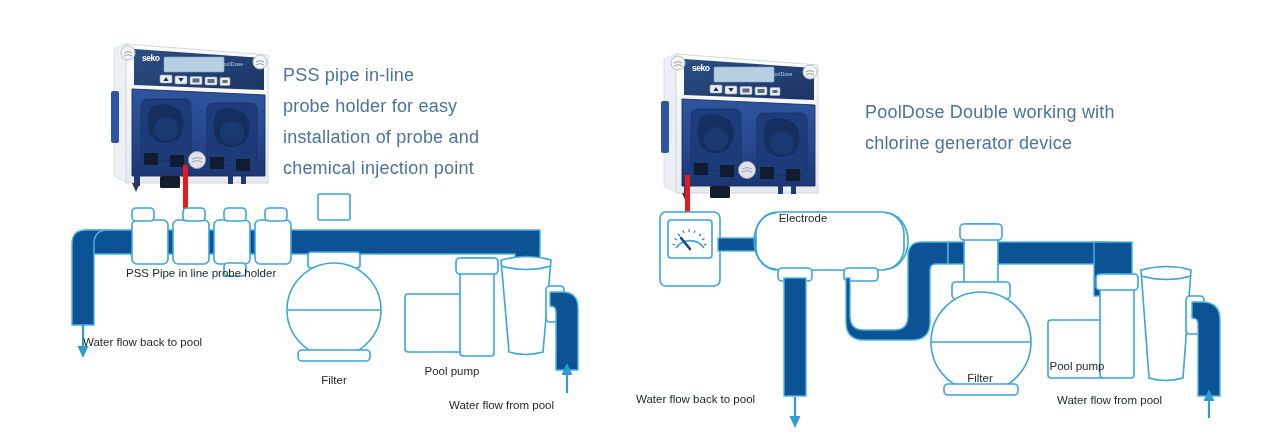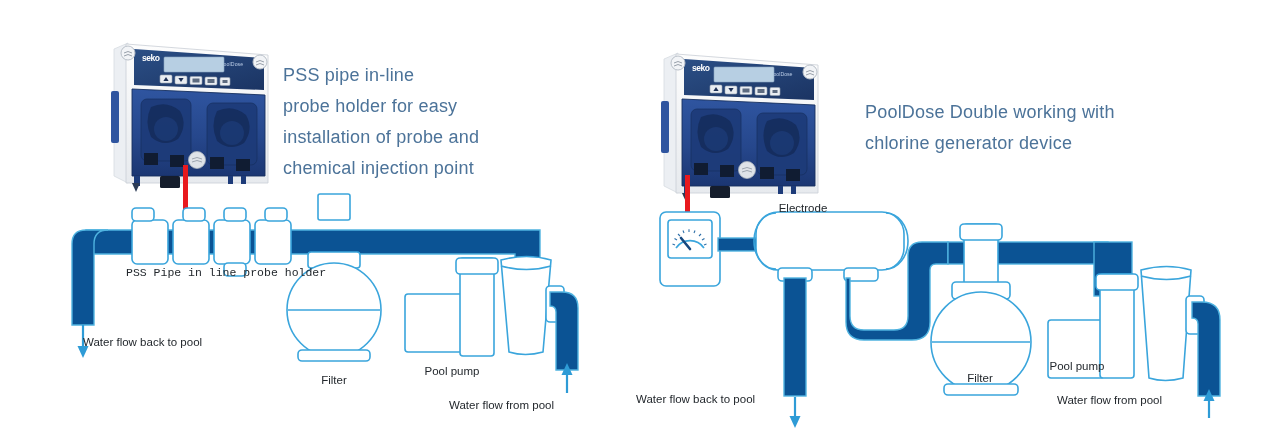--- a/index.html
+++ b/index.html
@@ -176,21 +176,21 @@
 
       <path class="pipe" d="M502,92 q16,0 16,16 L518,170 L496,170 L496,112 q0,-6 -6,-6 L490,92 Z"></path>
       <path d="M507,193 L507,172" stroke="#2e9bd6" stroke-width="2.2" fill="none"></path>
       <path d="M507,163 l-5.5,12 h11 Z" fill="#2e9bd6"></path>
     </svg>
 
     <div class="heading" id="heading-left">PSS pipe in-line
 probe holder for easy
 installation of probe and
 chemical injection point</div>
-    <div class="lbl" style="left:126px;top:266px;font-family:Liberation Mono, monospace;">PSS Pipe in line probe holder</div>
+    <div class="lbl" style="left:126px;top:266px;">PSS Pipe in line probe holder</div>
     <div class="lbl" style="left:83px;top:335px;">Water flow back to pool</div>
     <div class="lbl ctr" style="left:307px;top:373px;width:54px;">Filter</div>
     <div class="lbl ctr" style="left:412px;top:364px;width:80px;">Pool pump</div>
     <div class="lbl" style="left:449px;top:398px;">Water flow from pool</div>
   </div>
 
   <div class="panel" id="panel-right">
 
     <div class="devimg" style="left:38px;top:43px;">
       <svg width="170" height="165" viewBox="0 0 170 165">
@@ -324,20 +324,20 @@
         <rect class="bodyR" x="538" y="84" width="18" height="38" rx="4"></rect>
       </g>
 
       <path class="pipeR" d="M554,90 q18,0 18,18 L572,184 L550,184 L550,112 q0,-6 -6,-6 L544,90 Z"></path>
       <path d="M561,206 L561,186" stroke="#2e9bd6" stroke-width="2.2" fill="none"></path>
       <path d="M561,177 l-5.5,12 h11 Z" fill="#2e9bd6"></path>
     </svg>
 
     <div class="heading" id="heading-right" style="left:205px;top:97px;margin-left:40px;">PoolDose Double working with
 chlorine generator device</div>
-    <div class="lbl ctr" style="left:128px;top:201px;width:110px;">Electrode</div>
+    <div class="lbl ctr" style="left:128px;top:211px;width:110px;">Electrode</div>
     <div class="lbl" style="left:16px;top:392px;">Water flow back to pool</div>
     <div class="lbl ctr" style="left:333px;top:371px;width:54px;">Filter</div>
     <div class="lbl ctr" style="left:417px;top:359px;width:80px;">Pool pump</div>
     <div class="lbl" style="left:437px;top:393px;">Water flow from pool</div>
   </div>
 
 </div>
 
 </body></html>

